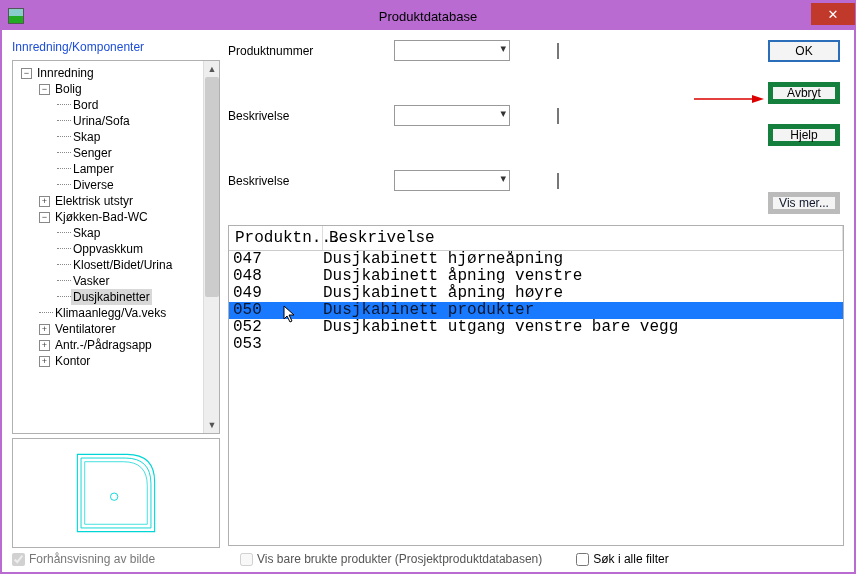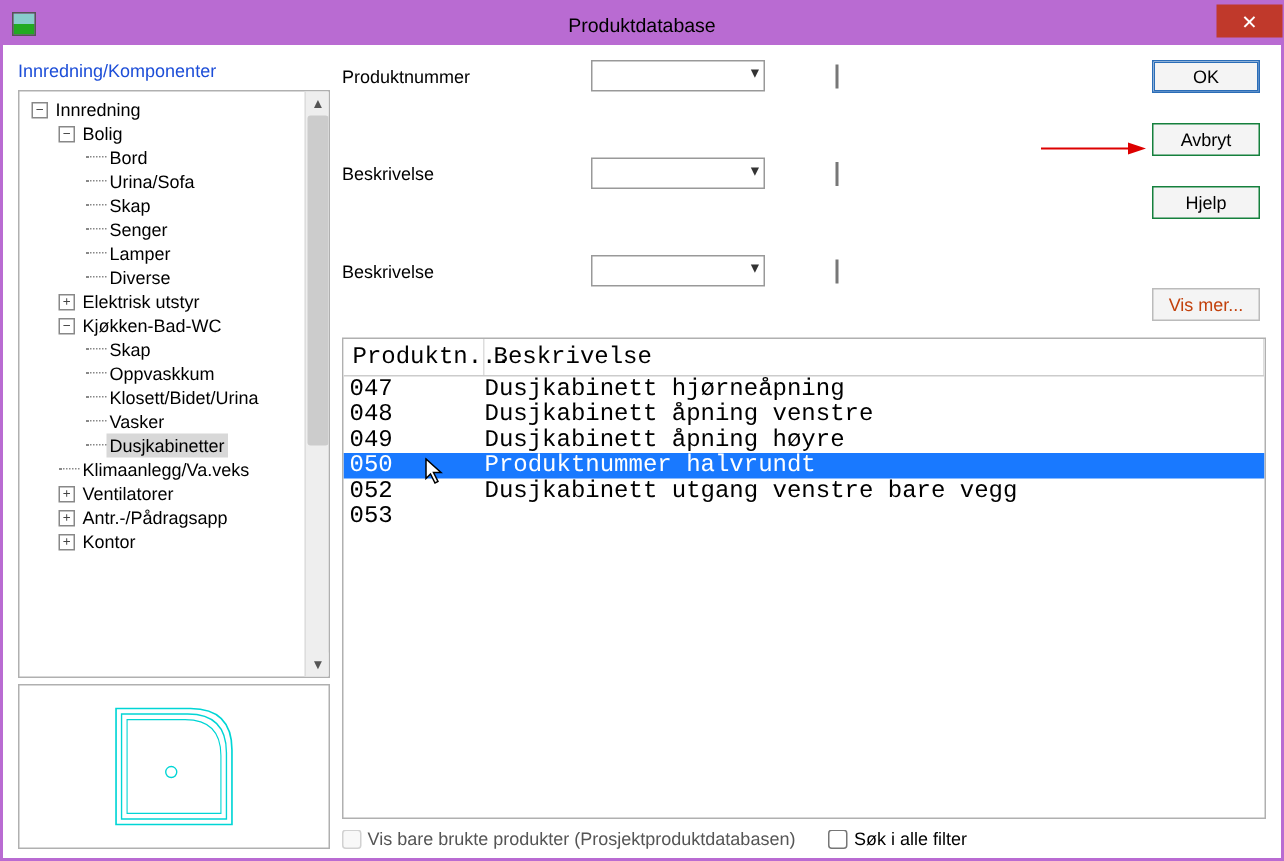--- a/index.html
+++ b/index.html
@@ -187,28 +187,28 @@
   }
   .right-buttons {
     position: absolute;
     top: 38px;
     right: 14px;
     width: 72px;
     display:flex;flex-direction:column;gap:20px;
   }
   .btn {
     height: 22px;
-    border: 1px solid #15803d;
+    border: 5px solid #15803d;
     background: #f4f4f4;
     font-size: 12px;
     display:flex;align-items:center;justify-content:center;
     cursor:pointer;
   }
   .btn.default { border: 1px solid #2a6db8; box-shadow: 0 0 0 1px #2a6db8 inset; }
-  .btn.disabled { color: #c2410c; border-color:#bbb; cursor:default;}
+  .btn.disabled { color: #0f172a; border-color:#bbb; cursor:default;}
   .arrow-annot {
     position:absolute;
     right: 90px; top: 90px;
     width: 70px; height: 14px;
     pointer-events:none;
   }
   .table-area {
     margin-top: 34px;
     flex:1;
     border:1px solid #b0b0b0;
@@ -231,38 +231,38 @@
   .th.col-num { width: 94px; }
   .th.col-desc { flex:1; }
   .tbody { flex:1; overflow:hidden; position:relative; }
   .trow {
     display:flex;
     height:17px;
     line-height:17px;
   }
   .trow.selected {
     background:#1979ff;
-    color:#ffffff;
+    color:#0f172a;
   }
   .td.col-num { width:94px; padding-left:4px; }
   .td.col-desc { flex:1; }
   .cursor {
     position:absolute; width:14px;height:18px;
     pointer-events:none;
   }
   .bottom-row {
     display:flex;
     align-items:center;
     gap:22px;
     padding-top:6px;
     font-size:12px;
     color:#555;
   }
   .bottom-row .cb {
-    display:flex;align-items:center;gap:4px;
+    display:flex;align-items:center;gap:4px;margin-left:12px;
   }
   .bottom-row input { margin:0; }
 </style>
 </head>
 <body>
 
 <div class="window">
 
   <div class="titlebar">
     <div class="app-icon"></div>
@@ -384,20 +384,24 @@
 
       <div class="preview-box">
         <svg class="preview-svg" viewBox="0 0 100 100">
           <path d="M 8 8 L 62 8 Q 92 8 92 38 L 92 92 L 8 92 Z" fill="none" stroke="#00d5d5" stroke-width="1.2"></path>
           <path d="M 12 12 L 60 12 Q 88 12 88 40 L 88 88 L 12 88 Z" fill="none" stroke="#00d5d5" stroke-width="1"></path>
           <path d="M 16 16 L 58 16 Q 84 16 84 42 L 84 84 L 16 84 Z" fill="none" stroke="#00d5d5" stroke-width="0.8"></path>
           <circle cx="48" cy="54" r="4" fill="none" stroke="#00d5d5" stroke-width="1"></circle>
         </svg>
       </div>
 
+      <label class="preview-check">
+        <input type="checkbox" checked="" disabled="" style="">
+        <span>Forhånsvisning av bilde</span>
+      </label>
     </div>
 
     <div class="right-col">
 
       <div class="form-area">
         <label>Produktnummer</label>
         <div class="combo"></div>
         <div><span class="minicheck"></span></div>
 
         <label>Beskrivelse</label>
@@ -428,21 +432,21 @@
             <div class="trow">
               <div class="td col-num">048</div>
               <div class="td col-desc">Dusjkabinett åpning venstre</div>
             </div>
             <div class="trow">
               <div class="td col-num">049</div>
               <div class="td col-desc">Dusjkabinett åpning høyre</div>
             </div>
             <div class="trow selected">
               <div class="td col-num">050</div>
-              <div class="td col-desc">Produktnummer halvrundt</div>
+              <div class="td col-desc">Dusjkabinett produkter</div>
             </div>
             <div class="trow">
               <div class="td col-num">052</div>
               <div class="td col-desc">Dusjkabinett utgang venstre bare vegg</div>
             </div>
             <div class="trow">
               <div class="td col-num">053</div>
             </div>
             <svg class="cursor" style="left:54px; top:54px" viewBox="0 0 14 18">
             <path d="M1 1 L1 14 L4 11 L7 17 L9 16 L6 10 L11 10 Z" fill="#fff" stroke="#000" stroke-width="1"></path>

